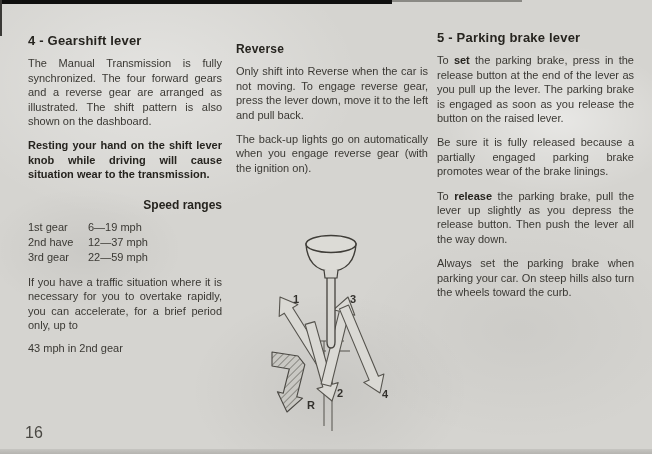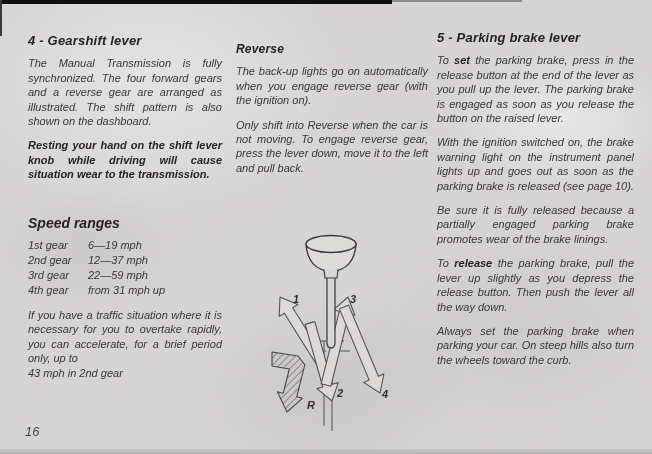--- a/index.html
+++ b/index.html
@@ -9,40 +9,39 @@
     overflow:hidden;
     font-family:"Liberation Sans","DejaVu Sans",sans-serif;
     background-color:#d5d4d0;
     background-image:
       radial-gradient(140px 90px at 85px 250px, rgba(0,0,0,.05), transparent 70%),
       radial-gradient(200px 140px at 330px 390px, rgba(0,0,0,.06), transparent 70%),
       radial-gradient(160px 100px at 560px 120px, rgba(255,255,255,.45), transparent 75%),
       radial-gradient(300px 200px at 150px 80px, rgba(255,255,255,.35), transparent 70%),
       radial-gradient(250px 160px at 520px 330px, rgba(0,0,0,.04), transparent 70%);
     color:#3a3833;
-    font-style:italic;
   }
   .topbar{position:absolute;left:0;top:0;width:392px;height:4px;background:#0f0f0e;}
   .topbar-thin{position:absolute;left:392px;top:0;width:130px;height:2px;background:#8a8984;}
   .leftmark{position:absolute;left:0;top:0;width:2px;height:36px;background:#3a3936;}
   .bottomstrip{position:absolute;left:0;bottom:0;width:652px;height:5px;
     background:linear-gradient(to bottom,#c6c5c1,#b5b4b0);}
   .col{position:absolute;text-align:justify;font-size:11px;line-height:14.4px;}
   .col1{left:28px;top:34px;width:194px;}
   .col2{left:236px;top:42px;width:192px;}
   .col3{left:437px;top:31px;width:197px;}
   .head{font-size:13px;font-weight:700;color:#26241f;margin:0 0 8px 0;text-align:left;letter-spacing:.2px;}
-  .subhead{font-size:14px;font-weight:700;color:#26241f;margin:34px 0 8px 0;text-align:left;}
+  .subhead{font-size:12px;font-weight:700;color:#26241f;margin:16px 0 8px 0;text-align:right;}
   p{margin:0 0 10px 0;}
   .bold{font-weight:700;color:#26241f;}
   .geartable{margin:2px 0 10px 0;}
   .gearrow{display:flex;text-align:left;line-height:15px;}
   .gearname{width:60px;}
   .accel{text-align:left;line-height:15px;margin:0;}
-  .pagenum{position:absolute;left:25px;top:424px;font-size:13px;color:#4a4843;}
+  .pagenum{position:absolute;left:25px;top:424px;font-size:16px;color:#4a4843;}
   .diagram{position:absolute;left:258px;top:223px;}
 </style>
 </head>
 <body>
 
 <div class="page">
   <div class="topbar"></div>
   <div class="topbar-thin"></div>
   <div class="leftmark"></div>
   <div class="bottomstrip"></div>
@@ -51,41 +50,37 @@
     <div class="head">4 - Gearshift lever</div>
     <p>The Manual Transmission is fully synchronized. The four forward gears and a reverse gear are arranged as illustrated. The shift pattern is also shown on the dashboard.</p>
     <p class="bold">Resting your hand on the shift lever knob while driving will cause situation wear to the transmission.</p>
     <div class="subhead">Speed ranges</div>
     <div class="geartable">
       <div class="gearrow">
         <span class="gearname">1st gear</span>
         <span>6—19 mph</span>
       </div>
       <div class="gearrow">
-        <span class="gearname">2nd gear</span>
+        <span class="gearname">2nd have</span>
         <span>12—37 mph</span>
       </div>
       <div class="gearrow">
         <span class="gearname">3rd gear</span>
         <span>22—59 mph</span>
       </div>
-      <div class="gearrow">
-        <span class="gearname">4th gear</span>
-        <span>from 31 mph up</span>
-      </div>
     </div>
-    <p style="margin-bottom:0;">If you have a traffic situation where it is necessary for you to overtake rapidly, you can accelerate, for a brief period only, up to</p>
+    <p style="margin-bottom:8px;">If you have a traffic situation where it is necessary for you to overtake rapidly, you can accelerate, for a brief period only, up to</p>
     <p class="accel">43 mph in 2nd gear</p>
 
   </div>
 
   <div class="col col2">
     <div class="head" style="font-size:12px;">Reverse</div>
+    <p>Only shift into Reverse when the car is not moving. To engage reverse gear, press the lever down, move it to the left and pull back.</p>
     <p>The back-up lights go on automatically when you engage reverse gear (with the ignition on).</p>
-    <p>Only shift into Reverse when the car is not moving. To engage reverse gear, press the lever down, move it to the left and pull back.</p>
   </div>
 
   <svg class="diagram" width="188" height="230" viewBox="0 0 188 230">
     <defs>
       <pattern id="hatch" width="5" height="5" patternUnits="userSpaceOnUse" patternTransform="rotate(45)">
         <rect width="5" height="5" fill="#c9c8c3"></rect>
         <line x1="0" y1="0" x2="0" y2="5" stroke="#6e6c66" stroke-width="1.4"></line>
       </pattern>
     </defs>
 
@@ -120,20 +115,19 @@
       <text x="92" y="80">3</text>
       <text x="79" y="174">2</text>
       <text x="124" y="175">4</text>
       <text x="49" y="186">R</text>
     </g>
   </svg>
 
   <div class="col col3">
     <div class="head">5 - Parking brake lever</div>
     <p><span>To </span><span class="bold">set</span><span> the parking brake, press in the release button at the end of the lever as you pull up the lever. The parking brake is engaged as soon as you release the button on the raised lever.</span></p>
-    <p>With the ignition switched on, the brake warning light on the instrument panel lights up and goes out as soon as the parking brake is released (see page 10).</p>
     <p>Be sure it is fully released because a partially engaged parking brake promotes wear of the brake linings.</p>
     <p><span>To </span><span class="bold">release</span><span> the parking brake, pull the lever up slightly as you depress the release button. Then push the lever all the way down.</span></p>
     <p>Always set the parking brake when parking your car. On steep hills also turn the wheels toward the curb.</p>
   </div>
 
   <div class="pagenum">16</div>
 </div>
 
 </body></html>

